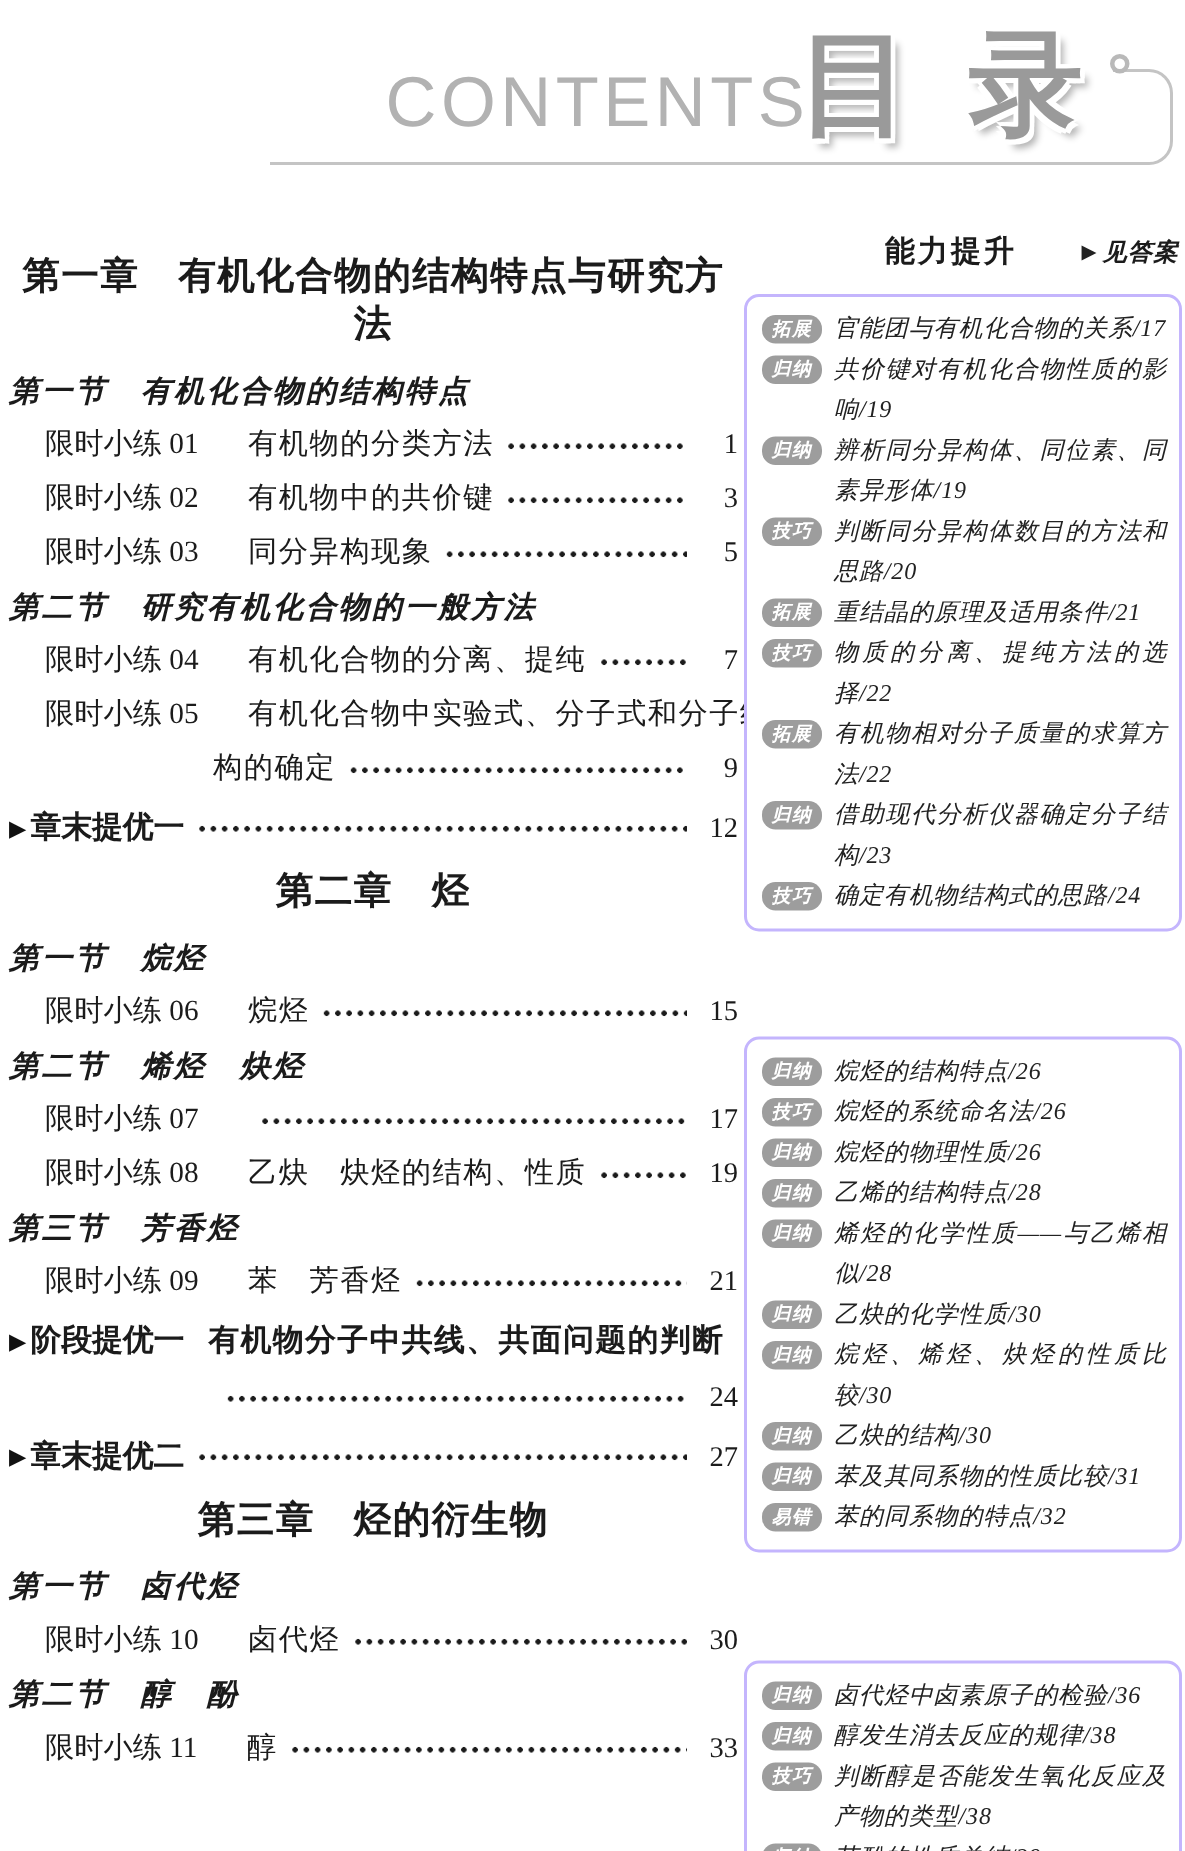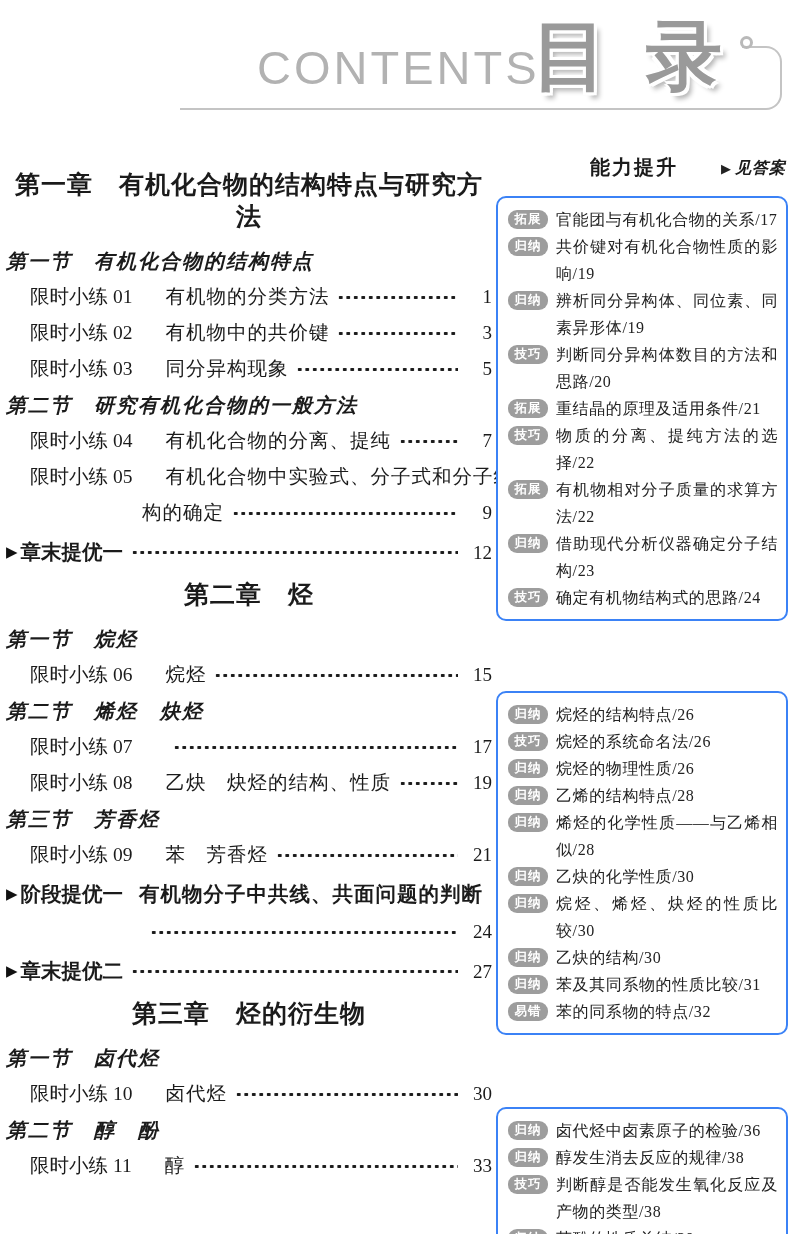--- a/index.html
+++ b/index.html
@@ -80,21 +80,21 @@
   .rp-title {
     position:absolute; left:94px; top:0;
     font-family:"Liberation Sans","DejaVu Sans",sans-serif;
     font-weight:bold; font-size:20px; letter-spacing:2px;
   }
   .rp-ans {
     position:absolute; right:2px; top:4px; display:flex; align-items:center; gap:3px;
     font-size:16px; font-weight:bold; font-style:italic; letter-spacing:1px;
   }
   .tri2 { font-family:"DejaVu Sans",sans-serif; font-style:normal; font-size:13px; color:#222; }
-  .rbox { border:2px solid #3b82f6; border-radius:10px; padding:8px; background:#fff; }
+  .rbox { border:2px solid #c4b5fd; border-radius:10px; padding:8px; background:#fff;font-style:italic; }
   .rbox-1 { margin-bottom:70px; }
   .rbox-2 { margin-bottom:72px; }
   .bitem { display:flex; align-items:flex-start; font-size:16px; line-height:27px; }
   .badge {
     flex:0 0 auto; width:40px; height:19px; line-height:19px; margin:4px 8px 0 2px;
     background:#9d9d9d; color:#fff; border-radius:9px; text-align:center;
     font-family:"Liberation Sans","DejaVu Sans",sans-serif;
     font-size:12.5px; font-weight:bold; letter-spacing:1px;
   }
   .btext { flex:1; text-align:justify; text-align-last:left; letter-spacing:0.6px; color:#222; }

